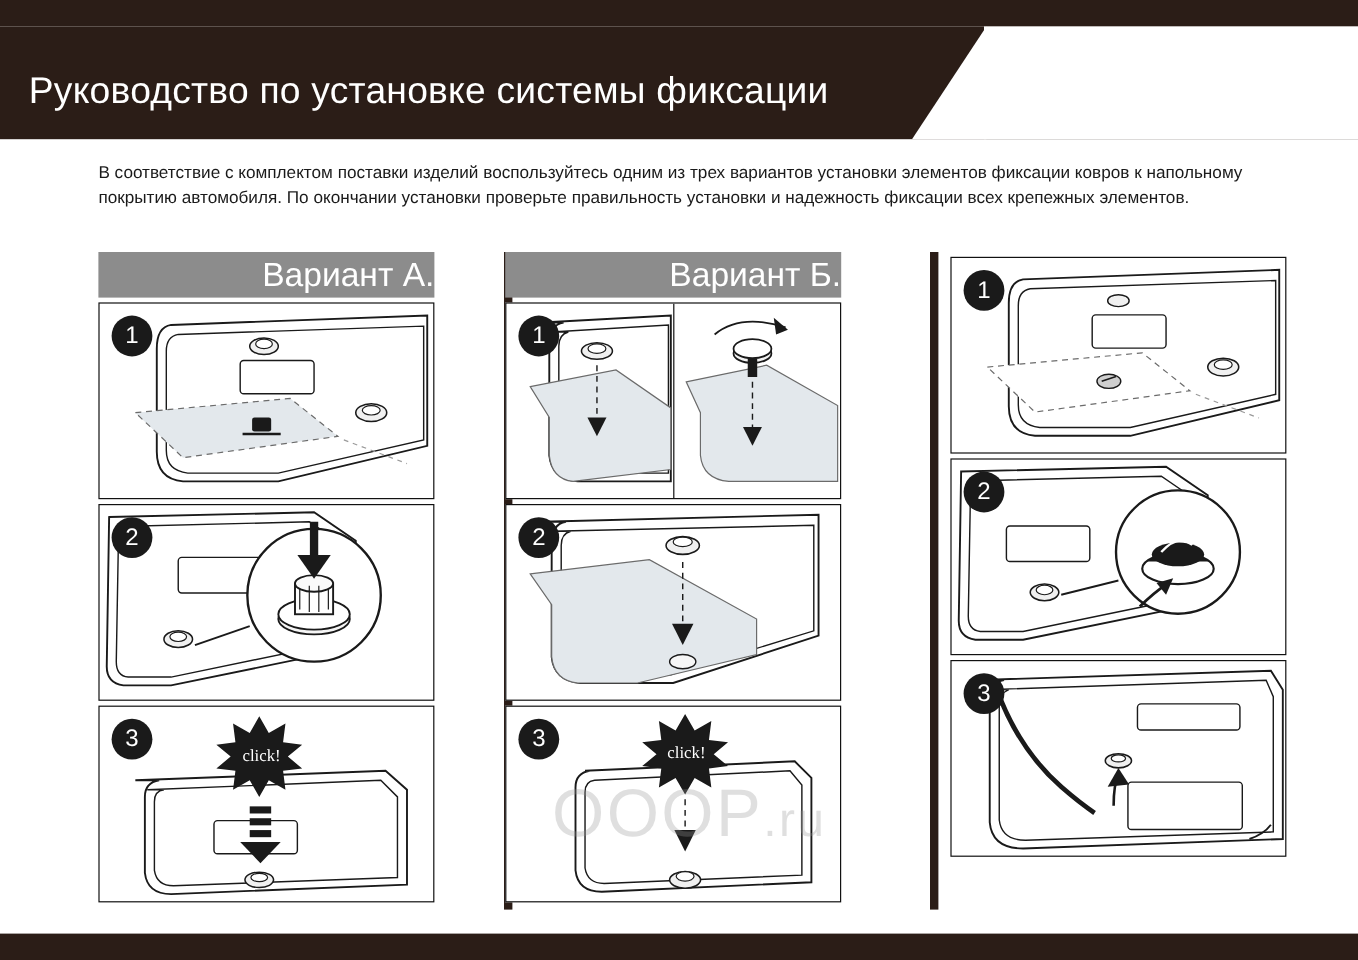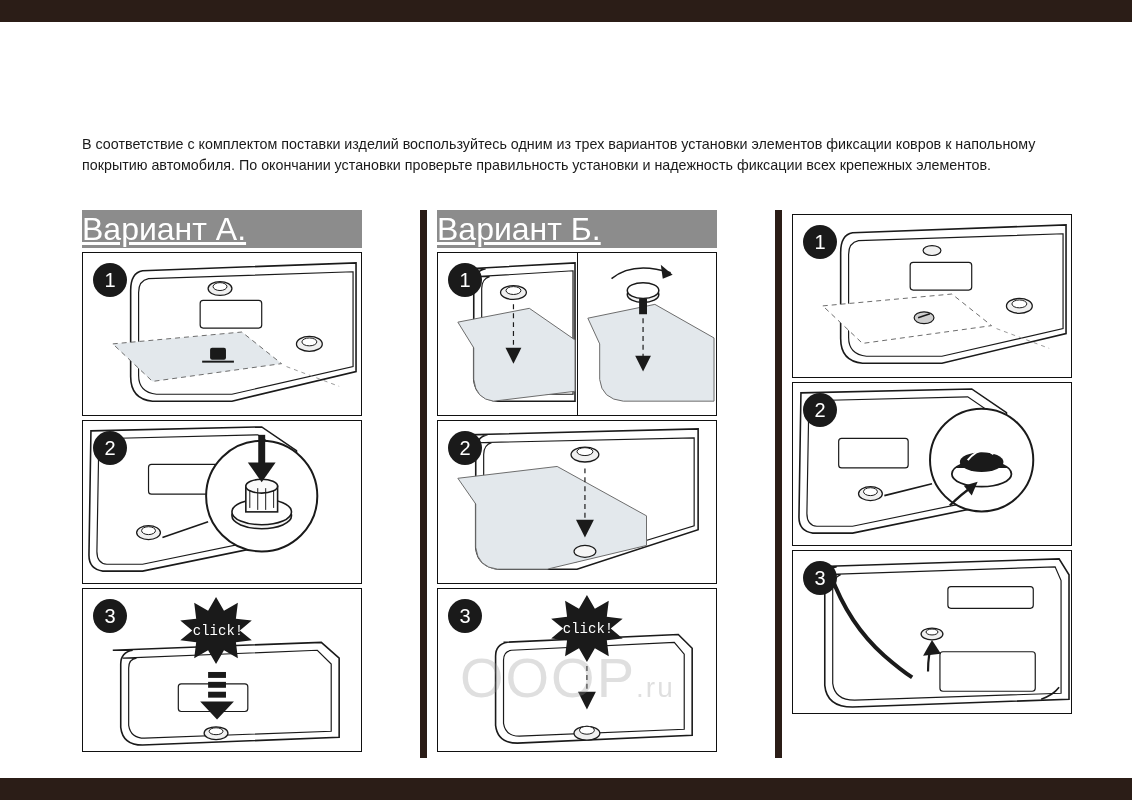--- a/index.html
+++ b/index.html
@@ -92,33 +92,32 @@
     width: 990px;
     height: 548px;
   }
   .column {
     position: absolute;
     top: 0;
     width: 280px;
     height: 548px;
   }
   .col-a { left: 0px; }
-  .col-b { left: 355px; }
+  .col-b { left: 339px; }
   .col-c { left: 710px; }
   .col-hdr {
     position: relative;
     width: 280px;
     height: 38px;
     background: #8c8c8c;
     color: #ffffff;
-    font-size: 32px;
-    text-align: left;
+    font-size: 28px;
+    text-align: right;
     line-height: 38px;
     font-family: "Liberation Sans", sans-serif;
-    text-decoration: underline;
   }
   
   .sep {
     position: absolute;
     top: 210px;
     width: 7px;
     height: 548px;
     background: #2b1d17;
   }
   .sep1 { left: 420px; }
@@ -162,46 +161,49 @@
   .panel svg, .panel-half svg {
     position: absolute;
     left: 0; top: 0;
     width: 100%;
     height: 100%;
   }
   .click-label {
     position: absolute;
     color: #ffffff;
     font-size: 14px;
-    font-family: Liberation Mono, monospace;
+    font-family: Liberation Serif, serif;
     z-index: 6;
     text-align: center;
     width: 70px;
   }
   
   .watermark {
     position: absolute;
     left: 460px;
     top: 645px;
     font-size: 56px;
     color: rgba(150,150,150,0.30);
     font-family: "Liberation Sans", sans-serif;
     letter-spacing: 2px;
     z-index: 30;
     pointer-events: none;
   }
-  .watermark .suffix { font-size: 28px; }
+  .watermark .suffix { font-size: 40px; }
 </style>
 </head>
 <body>
 
 <div class="page">
 
   <div class="bar-top"></div>
 
+  <div class="header-band">
+    <div class="title">Руководство по установке системы фиксации</div>
+  </div>
   <div class="header-notch"></div>
   <div class="header-notch-tri"></div>
 
   <div class="intro">В соответствие с комплектом поставки изделий воспользуйтесь одним из трех вариантов установки элементов фиксации ковров к напольному покрытию автомобиля. По окончании установки проверьте правильность установки и надежность фиксации всех крепежных элементов.</div>
 
   <div class="sep sep1"></div>
   <div class="sep sep2"></div>
 
   <div class="columns">
 

